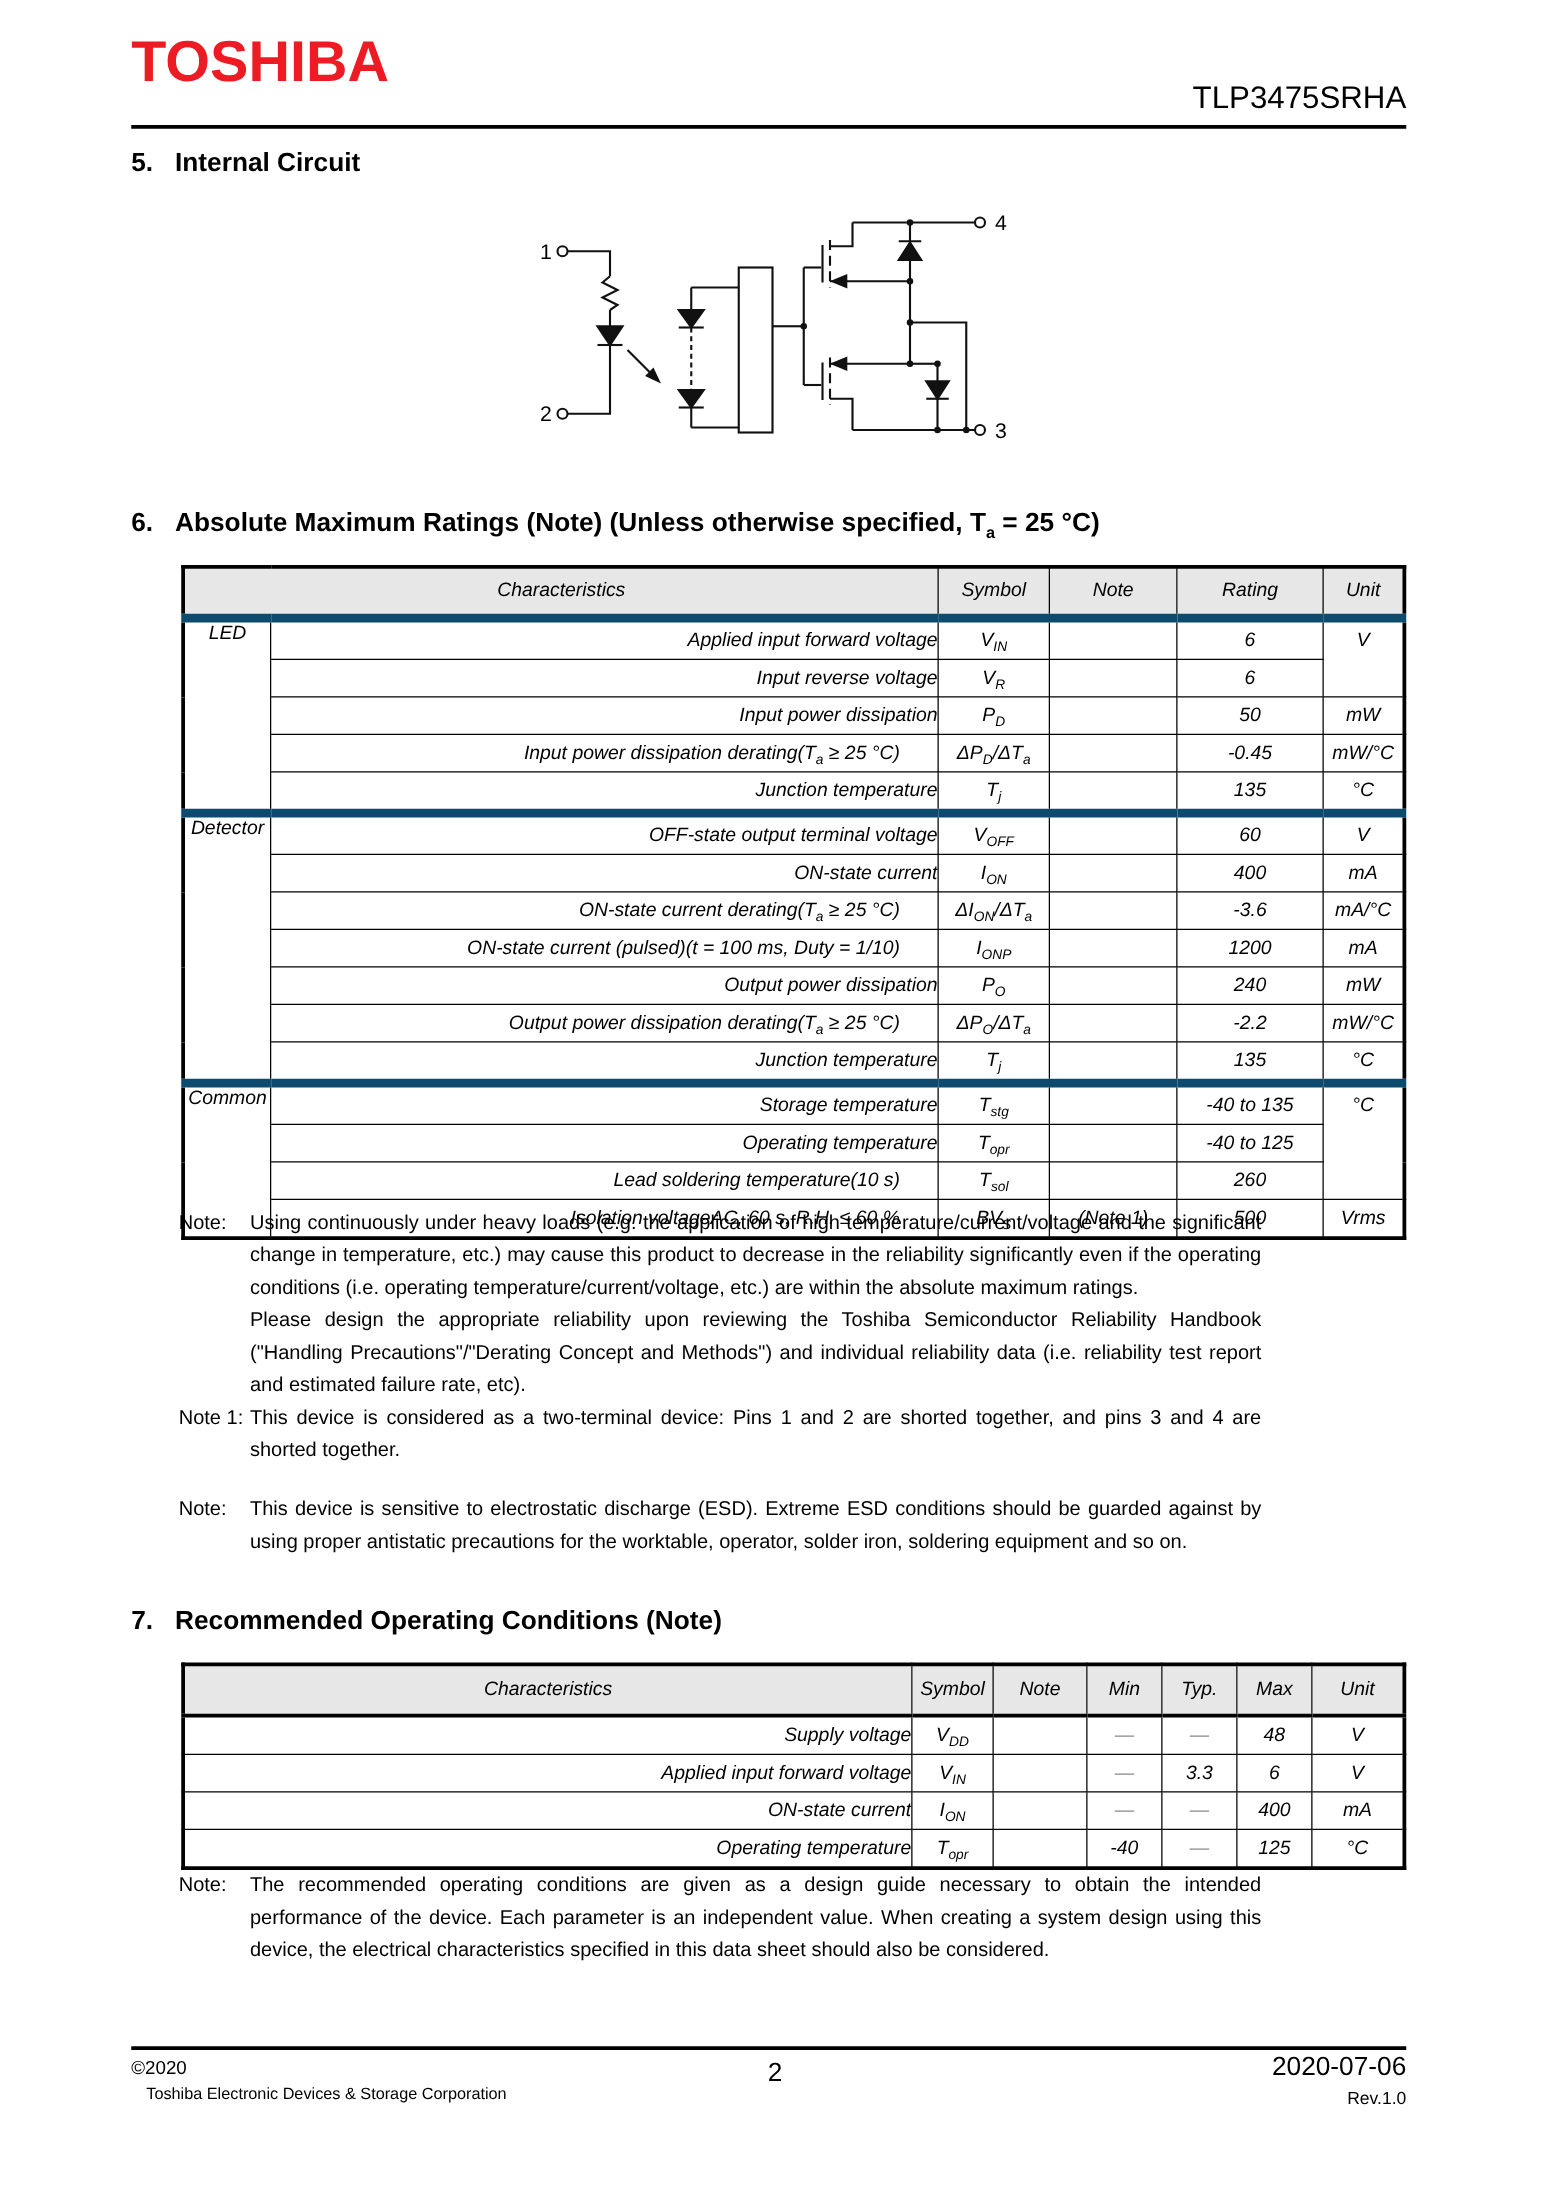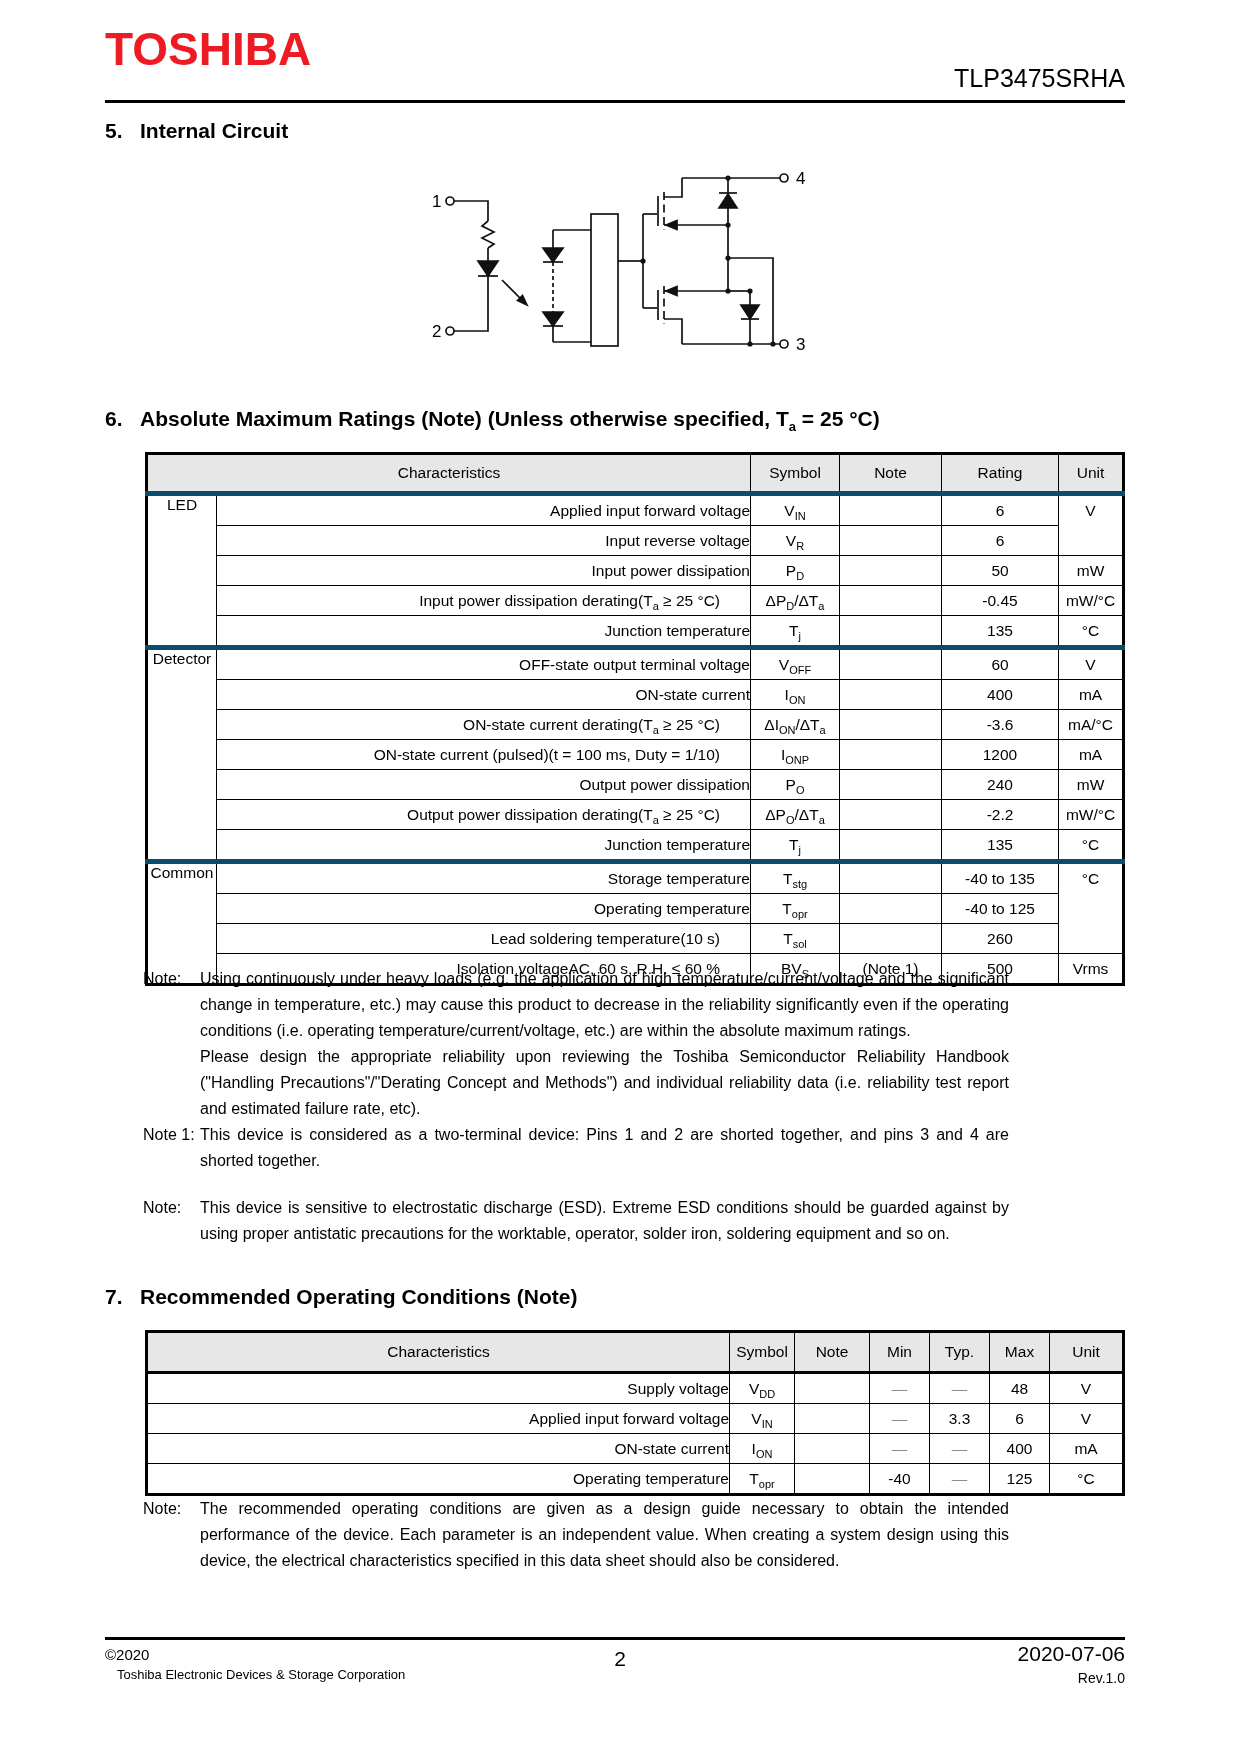--- a/index.html
+++ b/index.html
@@ -17,27 +17,27 @@
   .sec-head sub { font-size:13px; }
   #sec5 { top:119px; }
   #sec6 { top:407px; }
   #sec7 { top:1285px; }
 
   
   .circuit { position:absolute; left:428px; top:166px; }
   .circuit text { font-size:17px; fill:#000; }
 
   
-  .dtable { position:absolute; left:145px; border-collapse:collapse; table-layout:fixed; font-size:15.5px; border:3px solid #000; }
+  .dtable { position:absolute; left:145px; border-collapse:collapse; table-layout:fixed; font-size:15.5px; border:3px solid #000;font-style:italic; }
   .t6 { top:452px; width:977px; }
   .t7 { top:1330px; width:977px; }
   .dtable th, .dtable td { border:1px solid #000; padding:0; height:29px; overflow:hidden; white-space:nowrap; }
   .dtable thead th { height:36px; background:#e7e7e7; font-weight:normal; text-align:center; border-bottom:3px solid #000; }
   .t7 thead th { height:38px; }
-  tr.group-start td { border-top:5px solid #0c4a6e; }
+  tr.group-start td { border-top:7px solid #0c4a6e; }
   .group-cell { text-align:center; vertical-align:top; padding-top:5px; }
   .char-cell { padding:0 6px 0 7px; }
   .char-inner { display:flex; justify-content:flex-end; align-items:center; height:29px; }
   .cond { padding-right:30px; }
   .c-center { text-align:center; }
   .unit-cell.vtop { vertical-align:top; padding-top:6px; }
   .dash { color:#8C8C8C; }
   .dtable sub, .notes sub { font-size:11px; line-height:0; }
 
   

